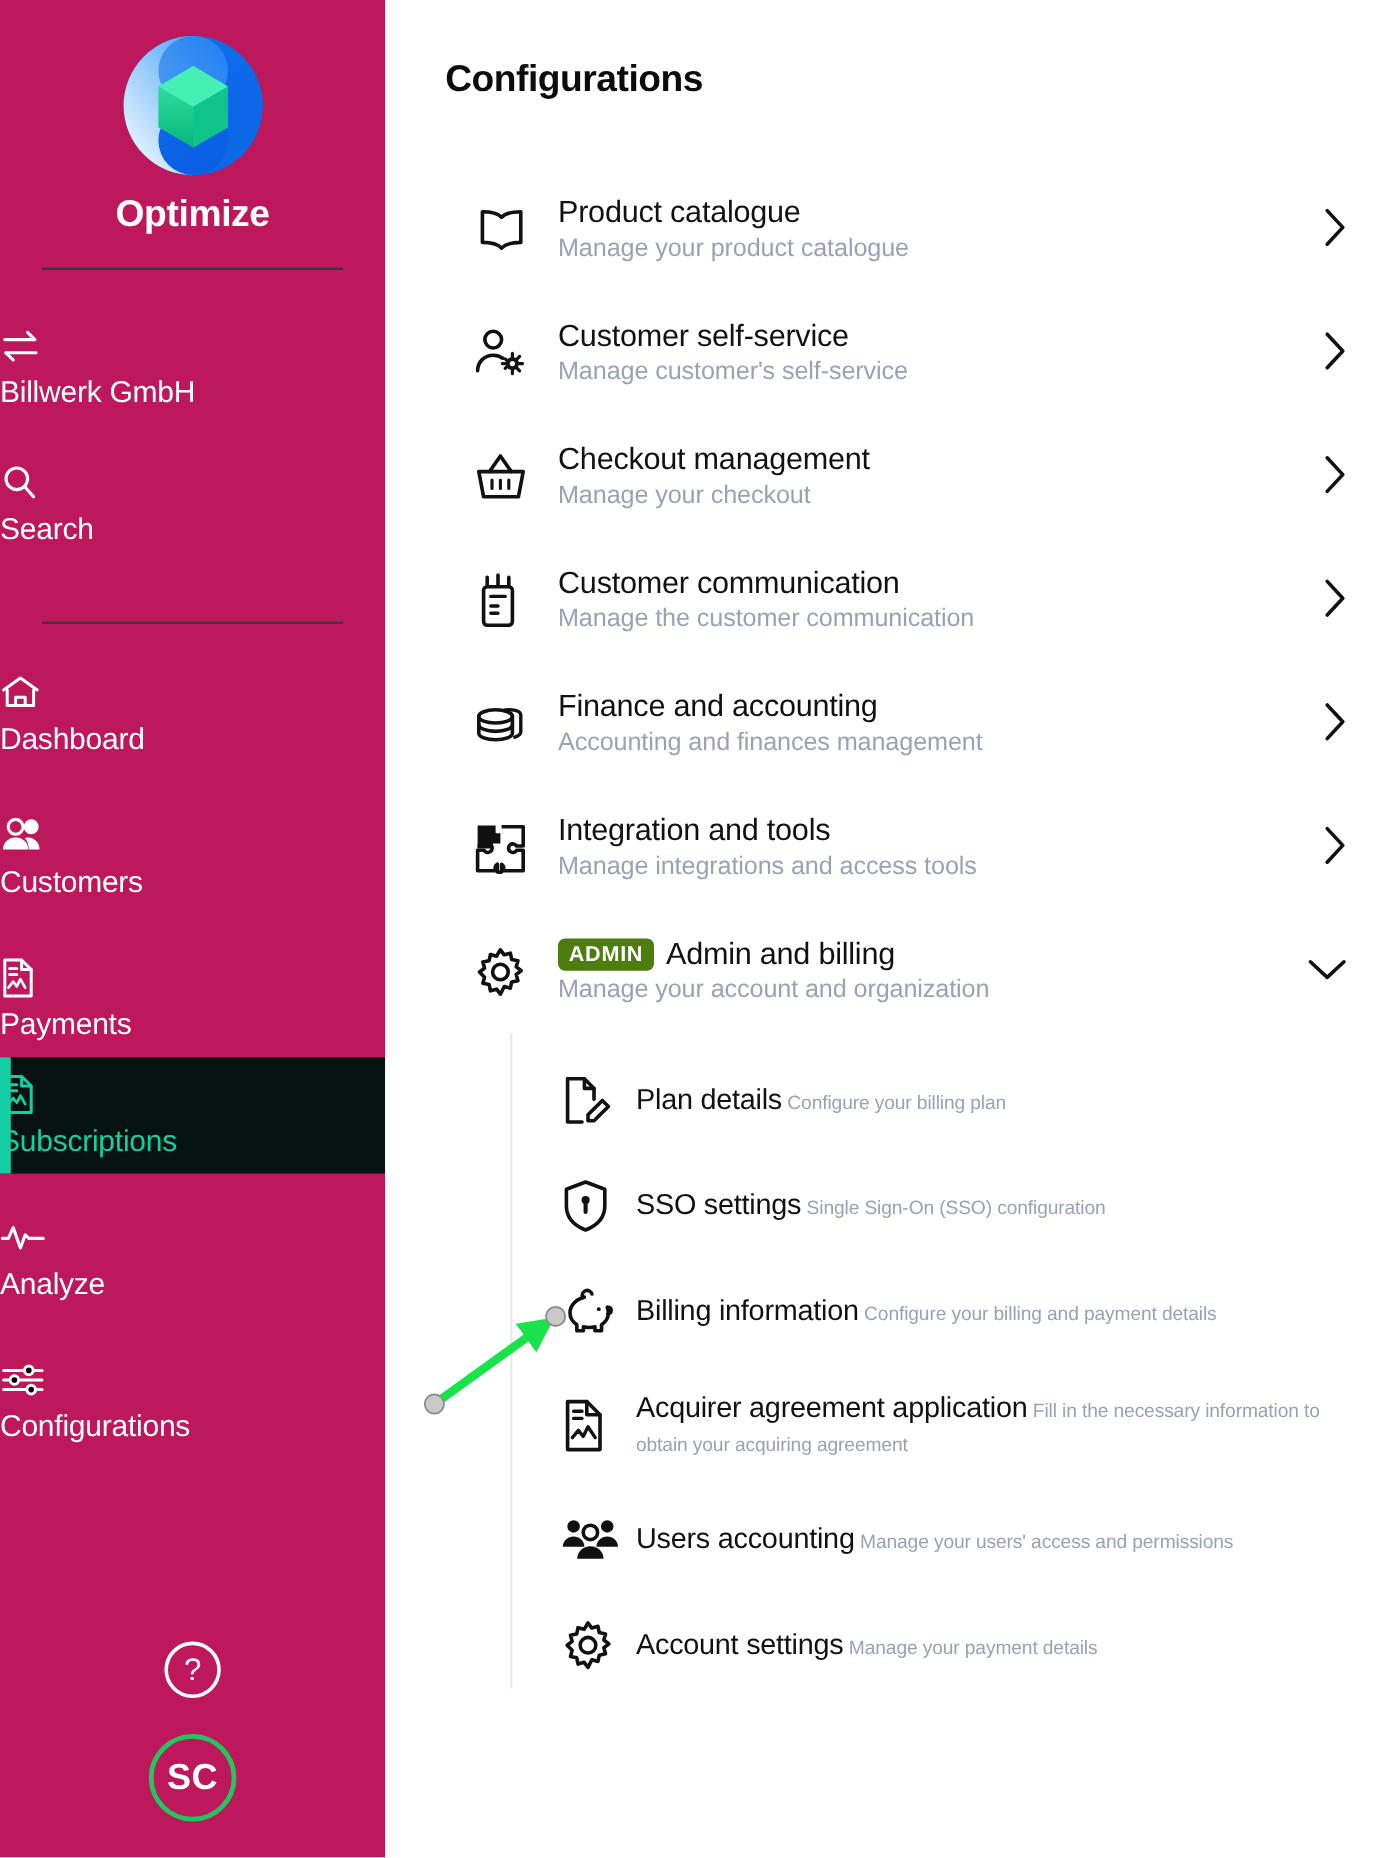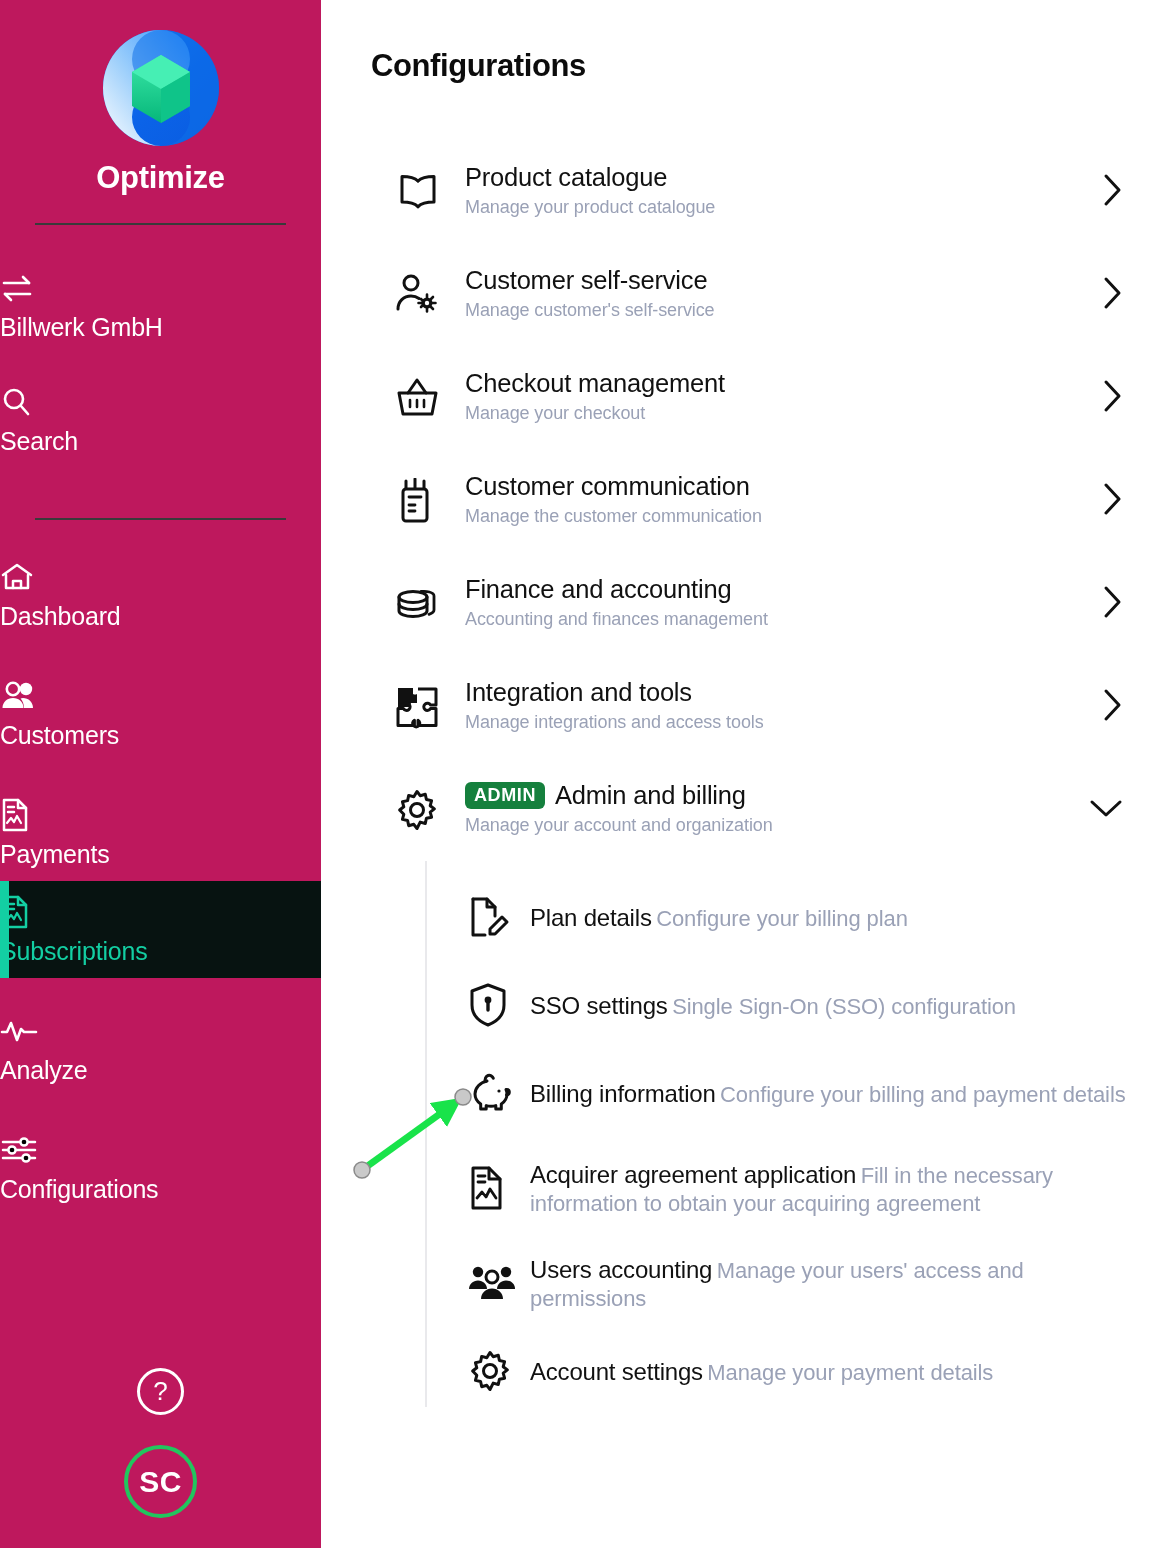--- a/index.html
+++ b/index.html
@@ -76,43 +76,43 @@
     display: flex; align-items: center; cursor: pointer;
     padding-left: 70px; padding-right: 40px;
   }
   .cfg-icon { width: 58px; flex: 0 0 58px; display: flex; align-items: center; justify-content: flex-start; }
   .cfg-text { flex: 1; padding-left: 12px; }
   .cfg-title {
     font-size: 25.5px; color: #111111; font-weight: 400; letter-spacing: -0.2px;
     line-height: 31px; display: flex; align-items: center; gap: 10px;
   }
   .cfg-sub {
-    font-size: 18px; color: #9aa1b6; line-height: 28px; margin-top: 3px; letter-spacing: -0.1px;
+    font-size: 21px; color: #9aa1b6; line-height: 28px; margin-top: 3px; letter-spacing: -0.1px;
   }
   .badge {
-    display: inline-block; background: #15803d; color: #ffffff;
+    display: inline-block; background: #4d7c0f; color: #ffffff;
     font-size: 18px; font-weight: 700; letter-spacing: 0.6px;
     padding: 3px 9px 4px 9px; border-radius: 6px; line-height: 20px;
   }
   .chev { position: absolute; right: 45px; top: 50%; transform: translateY(-50%); }
 
   
   .sub-wrap { position: relative; padding-top: 12px; }
   .sub-rail {
     position: absolute; left: 100px; top: 0; bottom: 8px; width: 2px; background: #e9e9ec;
   }
   .sub-row {
     position: relative; display: flex; align-items: center;
     padding-left: 143px; padding-right: 40px; min-height: 88px; cursor: pointer;
   }
   .sub-row.tall { min-height: 102px; }
   .sub-icon { width: 56px; flex: 0 0 56px; display: flex; align-items: center; justify-content: flex-start; }
   .sub-text { flex: 1; padding-left: 6px; }
   .sub-title { font-size: 24px; color: #111111; line-height: 31px; letter-spacing: -0.2px; }
-  .sub-sub { font-size: 22px; color: #9aa1b6; line-height: 28px; margin-top: 3px; letter-spacing: -0.1px; }
+  .sub-sub { font-size: 16px; color: #9aa1b6; line-height: 28px; margin-top: 3px; letter-spacing: -0.1px; }
 
   
   .annot { position: absolute; left: 0; top: 0; width: 1164px; height: 1548px; pointer-events: none; }
 </style>
 </head>
 <body>
 
 <div class="app">
 
   <aside class="sidebar">

